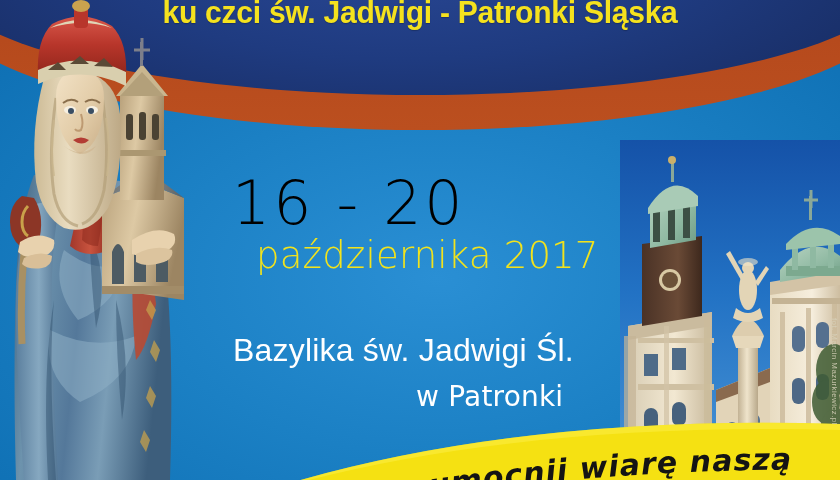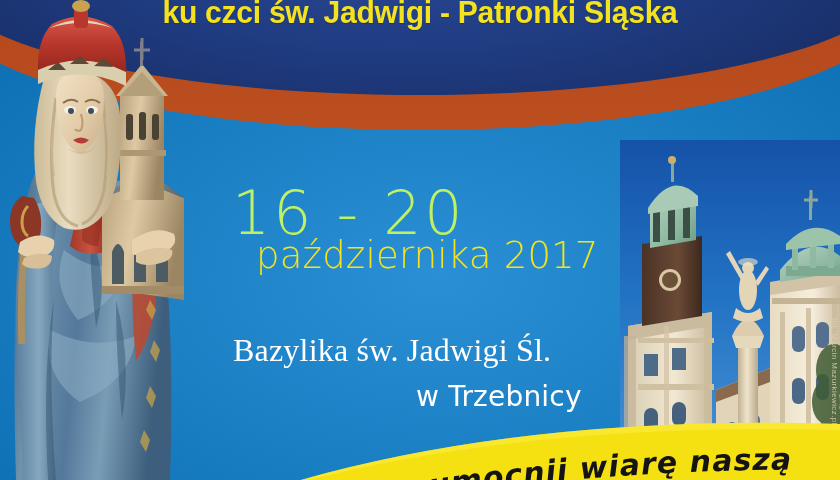--- a/index.html
+++ b/index.html
@@ -54,36 +54,35 @@
     position:absolute;left:0;top:-6px;width:840px;text-align:center;z-index:4;
     color:#f5e21e;font-weight:bold;font-size:32px;letter-spacing:-.3px;
     font-family:"Liberation Sans",sans-serif;
     transform:scaleX(.94);transform-origin:50% 0;
     text-shadow:0 1px 1px rgba(0,0,0,.22);
     white-space:nowrap;
   }
 
   .date-big{
     position:absolute;left:232px;top:173px;z-index:4;
-    color:#bef264;font-size:60px;line-height:1;letter-spacing:3px;
+    color:#000000;font-size:60px;line-height:1;letter-spacing:3px;
     font-weight:300;font-family:"DejaVu Sans","Liberation Sans",sans-serif;
     white-space:nowrap;
-    margin-top:10px;
   }
   .date-month{
     position:absolute;left:256px;top:237px;z-index:4;
     color:#f2e31c;font-size:37px;line-height:1;letter-spacing:.2px;
     font-weight:300;font-family:"DejaVu Sans","Liberation Sans",sans-serif;
     white-space:nowrap;
   }
 
   .place-1{
     position:absolute;left:233px;top:334px;z-index:4;
     color:#ffffff;font-size:32px;line-height:1;letter-spacing:.2px;
-    font-weight:400;font-family:Liberation Serif, serif;
+    font-weight:400;font-family:Liberation Sans, sans-serif;
     white-space:nowrap;
   }
   .place-2{
     position:absolute;left:416px;top:383px;z-index:4;
     color:#ffffff;font-size:28px;line-height:1;letter-spacing:.2px;
     font-weight:400;font-family:"DejaVu Sans","Liberation Sans",sans-serif;
     white-space:nowrap;
   }
 </style>
 </head>
@@ -217,21 +216,21 @@
         <ellipse cx="216" cy="292" rx="16" ry="24"></ellipse>
       </g>
     </svg>
   </div>
 
   <div class="photo-credit">fot. Marcin Mazurkiewicz.pl</div>
 
   <div class="date-big">16 - 20</div>
   <div class="date-month">października 2017</div>
   <div class="place-1">Bazylika św. Jadwigi Śl.</div>
-  <div class="place-2">w Trzebnicy</div>
+  <div class="place-2">w Patronki</div>
 
   <div class="statue">
     <svg viewBox="0 0 190 480" preserveAspectRatio="xMinYMax slice">
       <defs>
         <linearGradient id="robe" x1="0" y1="0" x2="1" y2="0.2">
           <stop offset="0%" stop-color="#3c5f7e"></stop>
           <stop offset="22%" stop-color="#6d93ad"></stop>
           <stop offset="48%" stop-color="#54789a"></stop>
           <stop offset="70%" stop-color="#7a9db6"></stop>
           <stop offset="100%" stop-color="#3d5e7c"></stop>

